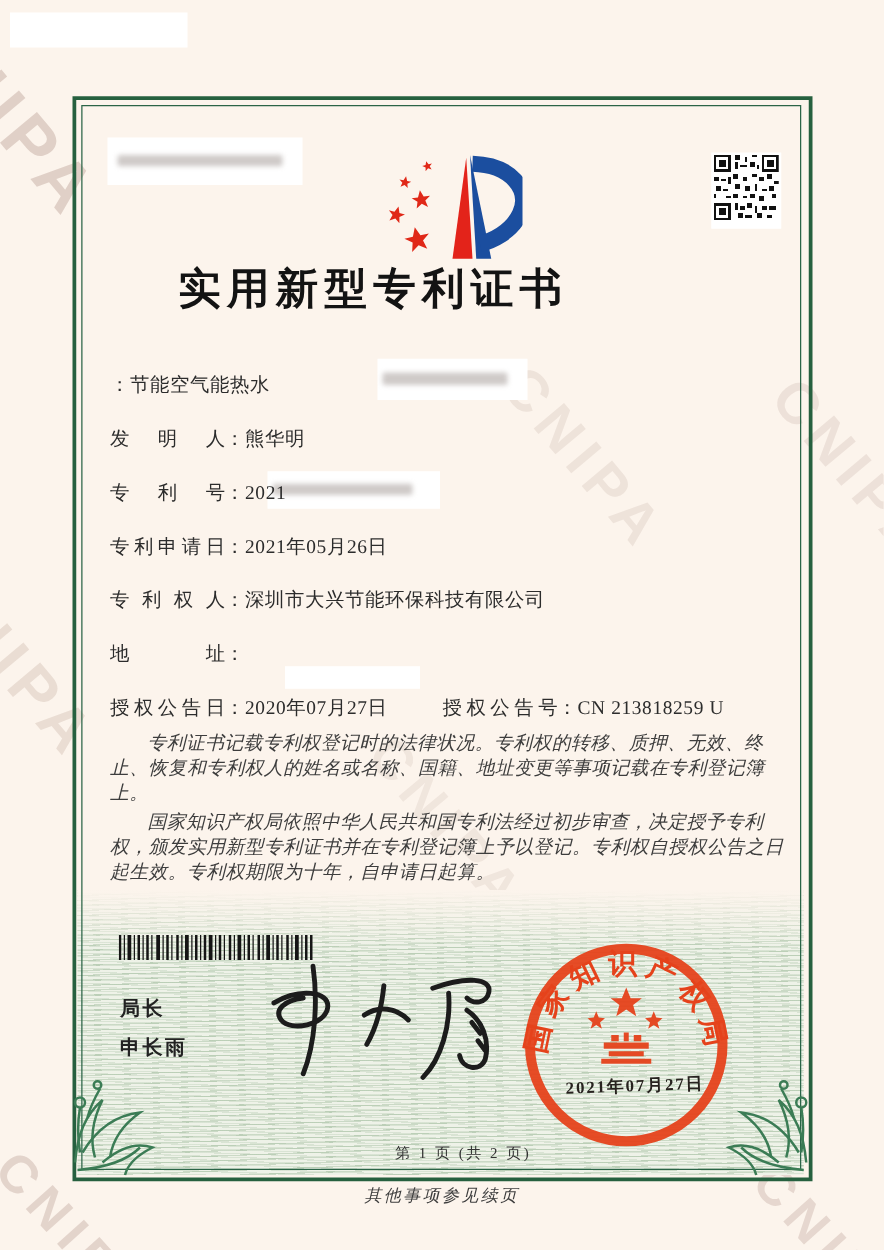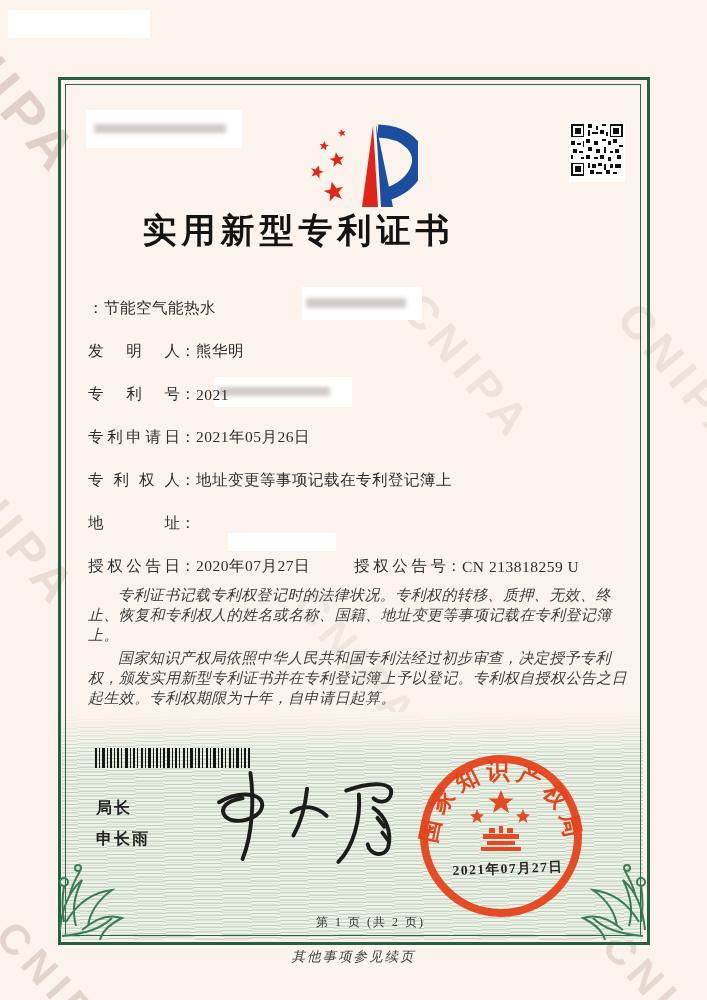--- a/index.html
+++ b/index.html
@@ -177,21 +177,21 @@
         <span class="fvalue">2021</span>
     </div>
     <div class="frow">
       <span class="flabel">专利申请日</span>
         <span class="fcolon">：</span>
         <span class="fvalue">2021年05月26日</span>
     </div>
     <div class="frow">
       <span class="flabel">专利权人</span>
         <span class="fcolon">：</span>
-        <span class="fvalue">地址变更等事项记载在专利登记簿上</span>
+        <span class="fvalue">深圳市大兴节能环保科技有限公司</span>
     </div>
     <div class="frow">
       <span class="flabel">地址</span>
         <span class="fcolon">：</span>
     </div>
     <div class="frow">
       <span class="flabel">授权公告日</span>
         <span class="fcolon">：</span>
         <span class="fvalue">2020年07月27日</span>
       <span class="gap2"></span>

